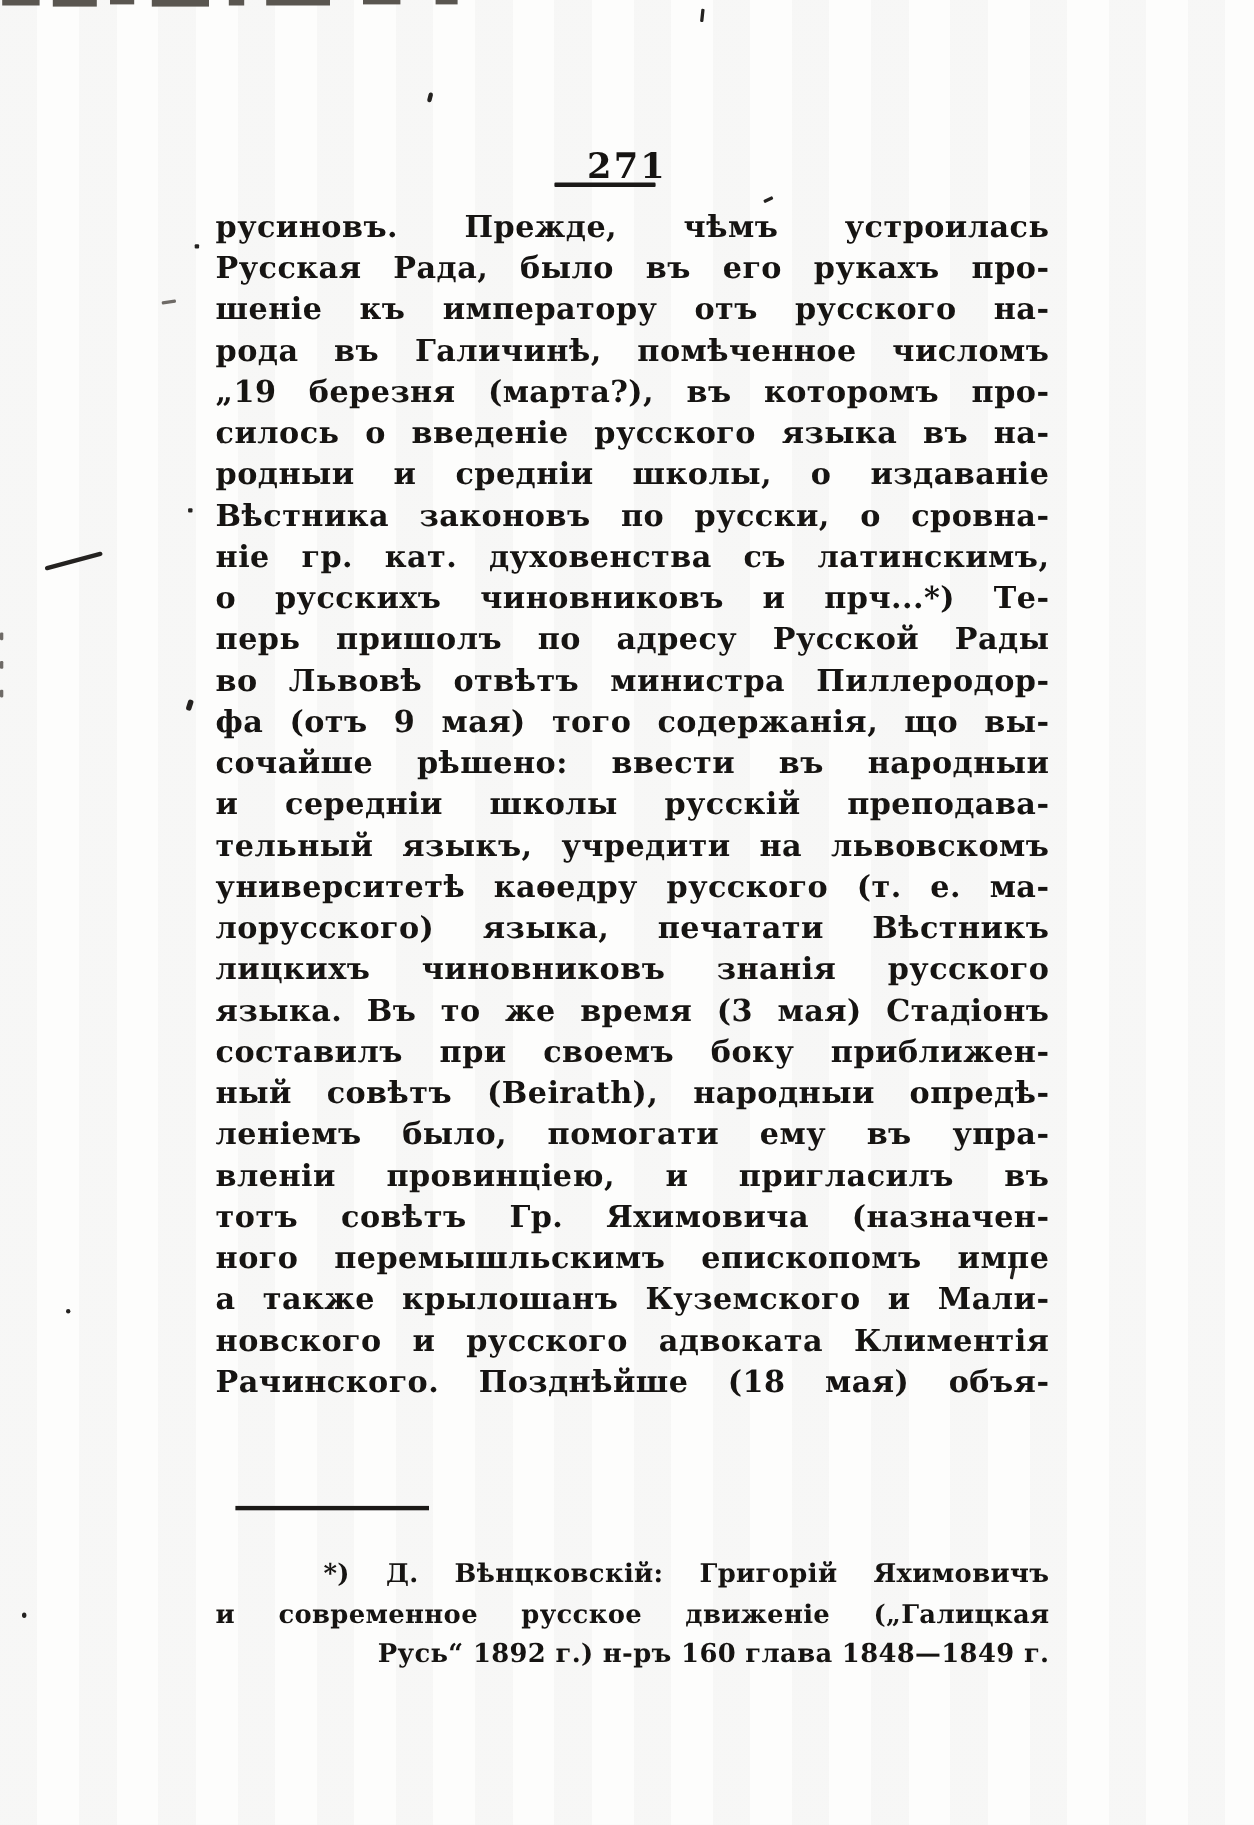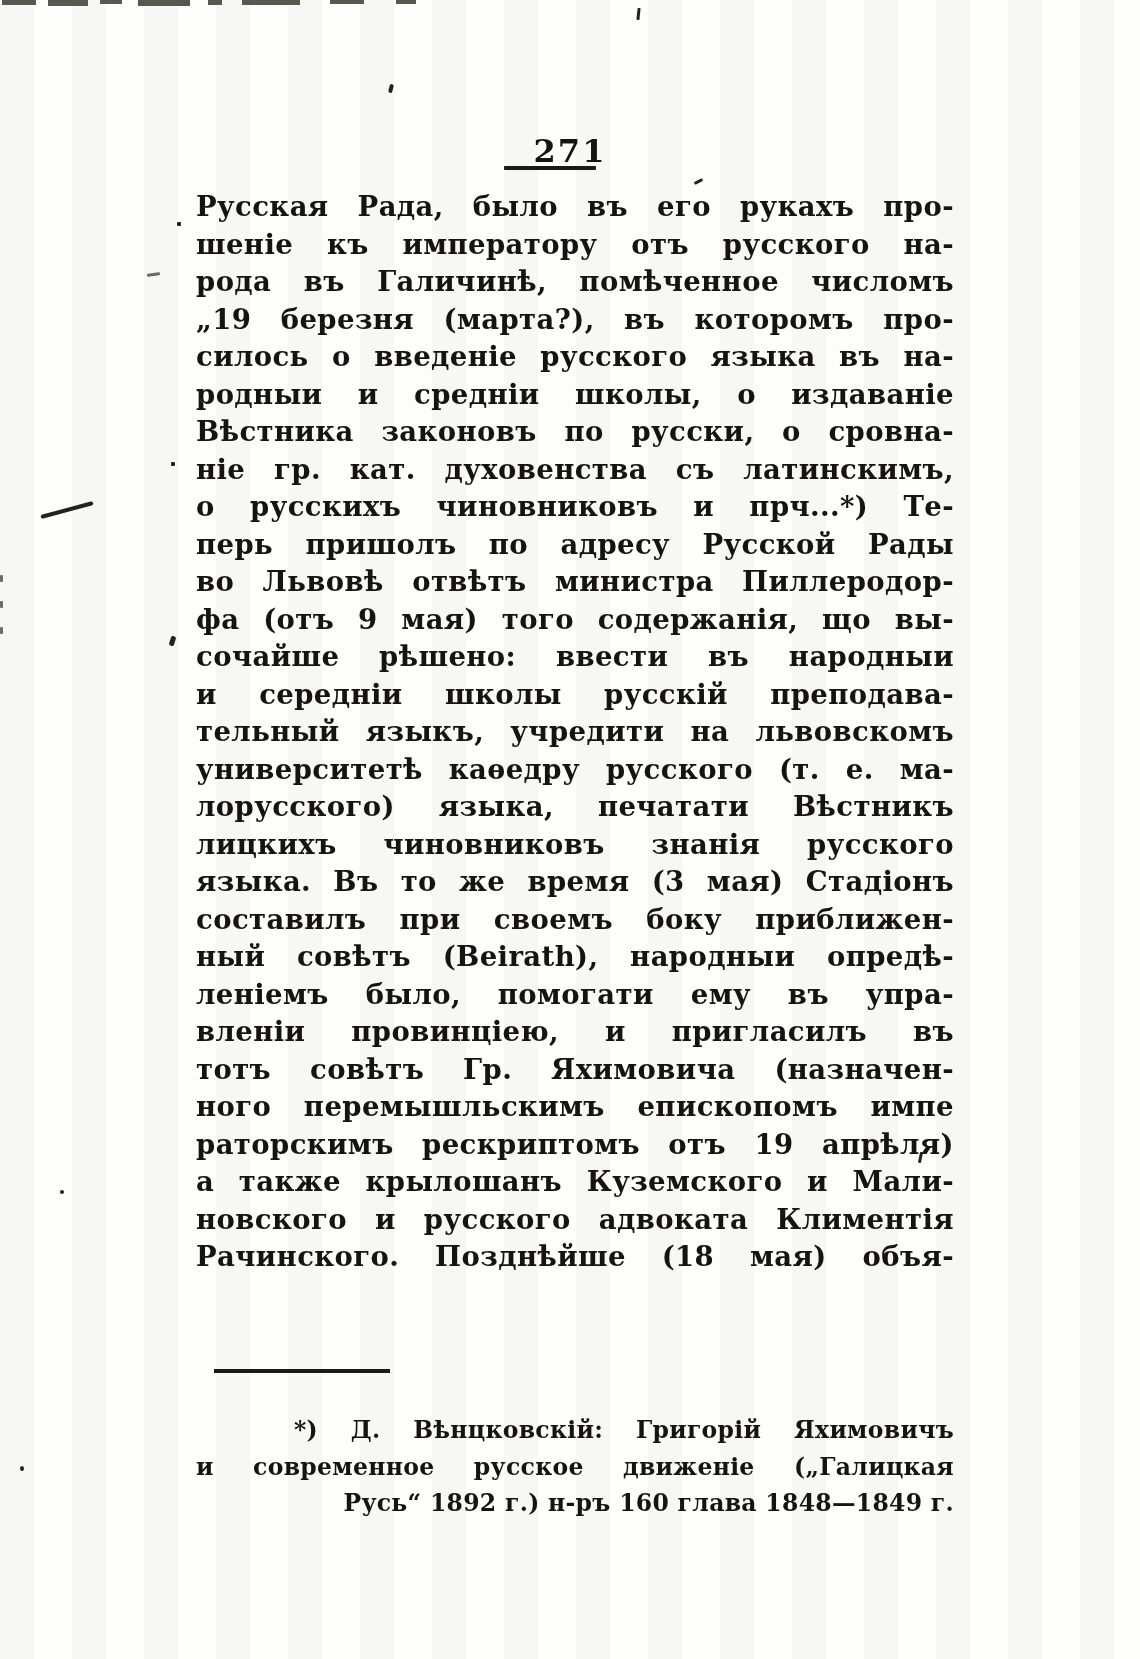--- a/index.html
+++ b/index.html
@@ -67,20 +67,21 @@
     <span style="left:208px;width:14px;height:5px;"></span>
     <span style="left:242px;width:58px;height:5px;"></span>
     <span style="left:330px;width:34px;height:4px;"></span>
     <span style="left:396px;width:20px;height:4px;"></span>
   </div>
 
   <div class="pagenum">271</div>
   <div class="pagenum-rule"></div>
 
   <div class="bodytext">
+    <div class="tline">русиновъ. Прежде, чѣмъ устроилась</div>
     <div class="tline">Русская Рада, было въ его рукахъ про-</div>
     <div class="tline">шеніе къ императору отъ русского на-</div>
     <div class="tline">рода въ Галичинѣ, помѣченное числомъ</div>
     <div class="tline">„19 березня (марта?), въ которомъ про-</div>
     <div class="tline">силось о введеніе русского языка въ на-</div>
     <div class="tline">родныи и средніи школы, о издаваніе</div>
     <div class="tline">Вѣстника законовъ по русски, о сровна-</div>
     <div class="tline">ніе гр. кат. духовенства съ латинскимъ,</div>
     <div class="tline">о русскихъ чиновниковъ и прч...*) Те-</div>
     <div class="tline">перь пришолъ по адресу Русской Рады</div>
@@ -92,21 +93,20 @@
     <div class="tline">университетѣ каѳедру русского (т. е. ма-</div>
     <div class="tline">лорусского) языка, печатати Вѣстникъ</div>
     <div class="tline">лицкихъ чиновниковъ знанія русского</div>
     <div class="tline">языка. Въ то же время (3 мая) Стадіонъ</div>
     <div class="tline">составилъ при своемъ боку приближен-</div>
     <div class="tline">ный совѣтъ (Beirath), народныи опредѣ-</div>
     <div class="tline">леніемъ было, помогати ему въ упра-</div>
     <div class="tline">вленіи провинціею, и пригласилъ въ</div>
     <div class="tline">тотъ совѣтъ Гр. Яхимовича (назначен-</div>
     <div class="tline">ного перемышльскимъ епископомъ импе</div>
-    <div class="tline">раторскимъ рескриптомъ отъ 19 апрѣля)</div>
     <div class="tline">а также крылошанъ Куземского и Мали-</div>
     <div class="tline">новского и русского адвоката Климентія</div>
     <div class="tline">Рачинского. Позднѣйше (18 мая) объя-</div>
   </div>
 
   <div class="fnrule"></div>
 
   <div class="footnote">
     <div class="fline just indent">*) Д. Вѣнцковскій: Григорій Яхимовичъ</div>
     <div class="fline just">и современное русское движеніе („Галицкая</div>

